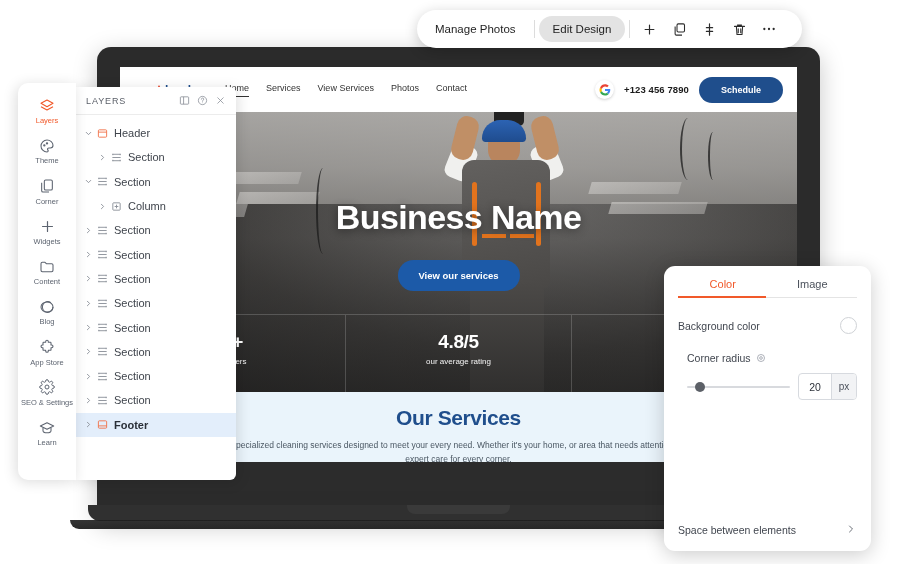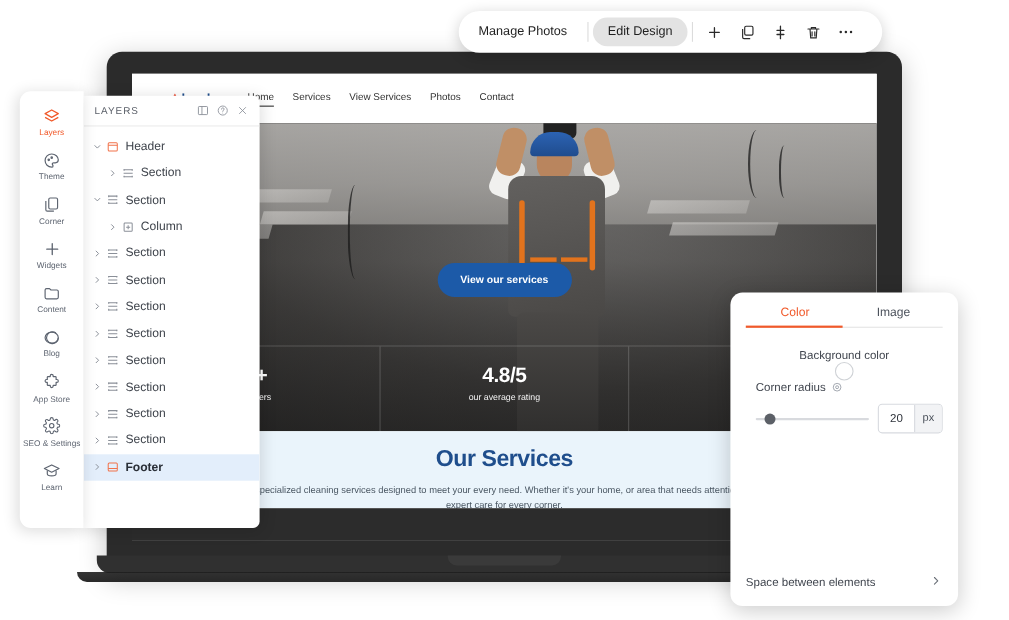--- a/index.html
+++ b/index.html
@@ -123,21 +123,21 @@
   .w-tool {
     position: absolute; left: 56px; top: -2px; width: 30px; height: 20px;
     background: #232323; border-radius: 5px;
   }
   .hero-title {
     position: absolute; left: 0; top: 86px; width: 100%; text-align: center;
     font-size: 34px; font-weight: bold; color: #fff; letter-spacing: -.6px;
     text-shadow: 0 2px 10px rgba(0,0,0,.45);
   }
   .hero-cta {
-    position: absolute; left: 50%; top: 127px; transform: translateX(-50%);
+    position: absolute; left: 50%; top: 148px; transform: translateX(-50%);
     background: #1c5aa8; color: #fff; border: 0; cursor: pointer;
     font-size: 9.5px; font-weight: bold; padding: 10px 21px; border-radius: 18px;
     font-family: "Liberation Sans", sans-serif;
   }
   .hero-stats {
     position: absolute; left: 0; bottom: 0; width: 100%; height: 78px;
     display: flex; border-top: 1px solid rgba(255,255,255,.18);
   }
   .stat {
     flex: 1; text-align: center; color: #fff; padding-top: 16px;
@@ -231,21 +231,21 @@
   .ptab {
     flex: 1; text-align: center; font-size: 11px; color: #4c525c;
     padding-bottom: 8px; cursor: pointer;
   }
   .ptab.active { color: #f1592a; }
   .ptabs-line { position: absolute; left: 14px; right: 14px; bottom: 0; height: 1px; background: #e4e4e4; }
   .ptabs-ind { position: absolute; left: 14px; bottom: 0; width: 88px; height: 2px; background: #f1592a; }
   .prow { padding: 0 14px; }
   .prow-label { font-size: 10.5px; color: #41464f; display: flex; align-items: center; gap: 5px; }
   .gear-sm { display: flex; align-items: center; color: #9298a2; }
-  .bg-row { display: flex; align-items: center; justify-content: space-between; margin-top: 19px; flex-direction: column; }
+  .bg-row { display: flex; align-items: center; justify-content: space-between; margin-top: 19px; }
   .swatch-white {
     width: 17px; height: 17px; border-radius: 50%; background: #fff;
     border: 1px solid #cfd2d6; cursor: pointer;
   }
   .swatch-gray {
     width: 17px; height: 17px; border-radius: 50%; background: #6f6f6f;
     border: 2px solid #fff; box-shadow: 0 0 0 1px #cfd2d6; cursor: pointer;
   }
   .ctrl-row { display: flex; align-items: center; gap: 8px; margin-top: 9px; }
   .slider { position: relative; height: 14px; display: flex; align-items: center; cursor: pointer; }
@@ -295,20 +295,32 @@
             <span class="logo-mark"></span>
             <span>local</span>
           </div>
         </div>
         <div class="nav-links">
           <div class="nav-link active">Home</div>
           <div class="nav-link">Services</div>
           <div class="nav-link">View Services</div>
           <div class="nav-link">Photos</div>
           <div class="nav-link">Contact</div>
+        </div>
+        <div class="nav-right">
+          <div class="g-badge">
+            <svg width="12" height="12" viewBox="0 0 48 48">
+              <path fill="#4285F4" d="M45 24c0-1.6-.1-2.7-.4-4H24v7.6h12c-.2 2-1.5 5-4.4 7l6.7 5.2C42.2 36.2 45 30.6 45 24z"></path>
+              <path fill="#34A853" d="M24 46c5.9 0 10.9-2 14.5-5.3l-6.9-5.4c-1.9 1.3-4.4 2.2-7.6 2.2-5.8 0-10.7-3.8-12.5-9.1l-7.1 5.5C8 41.3 15.4 46 24 46z"></path>
+              <path fill="#FBBC05" d="M11.5 28.4c-.5-1.4-.8-2.9-.8-4.4s.3-3 .7-4.4l-7.1-5.5C2.8 17 2 20.4 2 24s.8 7 2.3 9.9l7.2-5.5z"></path>
+              <path fill="#EA4335" d="M24 9.5c4.1 0 6.9 1.8 8.5 3.3l6.2-6C34.9 3.4 29.9 1 24 1 15.4 1 8 5.7 4.3 14.1l7.2 5.5C13.3 13.3 18.2 9.5 24 9.5z"></path>
+            </svg>
+          </div>
+          <div class="phone">+123 456 7890</div>
+          <button class="schedule-btn">Schedule</button>
         </div>
       </div>
 
       <div class="hero">
         <div class="hero-ceiling"></div>
         <div class="panel-tile" style="left:8px;  top:56px;  width:86px;  height:13px;"></div>
         <div class="panel-tile" style="left:14px; top:74px;  width:96px;  height:13px;"></div>
         <div class="panel-tile" style="left:22px; top:92px;  width:104px; height:13px;"></div>
         <div class="panel-tile" style="left:108px;top:60px;  width:72px;  height:12px;"></div>
         <div class="panel-tile" style="left:118px;top:80px;  width:80px;  height:12px;"></div>
@@ -328,20 +340,21 @@
           <div class="w-head"></div>
           <div class="w-helmet"></div>
           <div class="w-torso"></div>
           <div class="w-stripe" style="left:34px; top:74px; width:5px; height:64px; border-radius:3px;"></div>
           <div class="w-stripe" style="left:98px; top:74px; width:5px; height:64px; border-radius:3px;"></div>
           <div class="w-stripe" style="left:44px; top:126px; width:24px; height:4px;"></div>
           <div class="w-stripe" style="left:72px; top:126px; width:24px; height:4px;"></div>
           <div class="w-legs"></div>
         </div>
 
+        <div class="hero-title">Business Name</div>
         <button class="hero-cta">View our services</button>
 
         <div class="hero-stats">
           <div class="stat">
             <div class="stat-value">0+</div>
             <div class="stat-label">workers</div>
           </div>
           <div class="stat">
             <div class="stat-value">4.8/5</div>
             <div class="stat-label">our average rating</div>
@@ -711,21 +724,21 @@
     </div>
 
     <div class="prow">
       <div class="bg-row">
         <div class="prow-label">Background color</div>
         <div class="swatch-white"></div>
       </div>
     </div>
 
 
-    <div class="prow" style="margin-top:0;padding-left:23px;">
+    <div class="prow" style="margin-top:18px;padding-left:23px;">
       <div class="prow-label">
         <span>Corner radius</span>
         <span class="gear-sm">
           <svg width="10" height="10" viewBox="0 0 24 24" fill="none" stroke="currentColor" stroke-width="1.8">
               <circle cx="12" cy="12" r="3.2"></circle>
               <circle cx="12" cy="12" r="8.4"></circle>
             </svg>
         </span>
       </div>
       <div class="ctrl-row">

